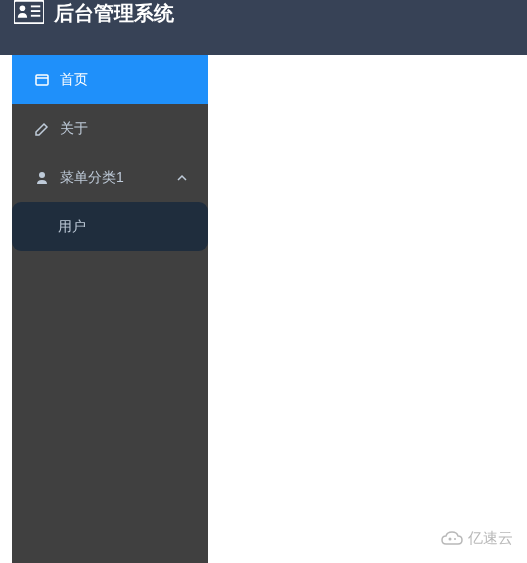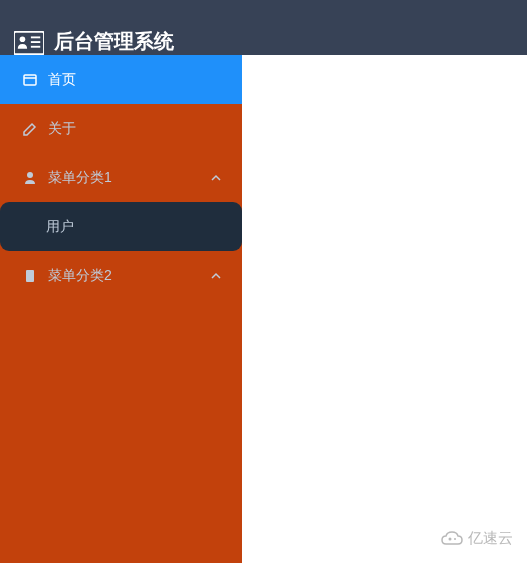--- a/index.html
+++ b/index.html
@@ -8,42 +8,43 @@
       width: 527px;
       height: 563px;
       overflow: hidden;
       background: #fff;
       position: relative;
     }
     .header {
       height: 55px;
       background: #374256;
       display: flex;
-      align-items: flex-end;
+      align-items: flex-start;
       padding: 0 14px;
       gap: 10px;
     }
     .logo-icon {
       width: 30px;
       height: 24px;
       fill: #fff;
     }
     .header-title {
       color: #fff;
       font-size: 20px;
       font-weight: 600;
     }
     .container {
       display: flex;
       height: calc(100% - 55px);
     }
     .sidebar {
-      width: 242px;
-      background: #c2410c;
+      width: 196px;
+      background: #404040;
       height: 100%;
+      margin-left: 12px;
     }
     .content {
       flex: 1;
       background: #fff;
     }
     .menu-item {
       height: 49px;
       display: flex;
       align-items: center;
       padding: 0 22px;
@@ -131,29 +132,20 @@
       <span>菜单分类1</span>
       <svg class="chevron" viewBox="0 0 12 12">
         <path d="M2 8 L6 4 L10 8" fill="none" stroke="currentColor" stroke-width="1.5"></path>
       </svg>
     </div>
 
     <div class="menu-item submenu">
       <span>用户</span>
     </div>
 
-    <div class="menu-item">
-      <svg class="menu-icon" viewBox="0 0 16 16">
-        <rect x="4" y="2" width="8" height="12" rx="1"></rect>
-      </svg>
-      <span>菜单分类2</span>
-      <svg class="chevron" viewBox="0 0 12 12">
-        <path d="M2 8 L6 4 L10 8" fill="none" stroke="currentColor" stroke-width="1.5"></path>
-      </svg>
-    </div>
 
 
   </div>
   <div class="content"></div>
 </div>
 
 <div class="watermark">
   <svg class="watermark-icon" viewBox="0 0 24 20">
     <path d="M6 15 Q2 15 2 11 Q2 7 6 7 Q7 3 12 3 Q17 3 18 7 Q22 7 22 11 Q22 15 18 15 Z" fill="none" stroke="currentColor" stroke-width="1.5"></path>
     <circle cx="10" cy="10" r="1.5" fill="currentColor"></circle>

